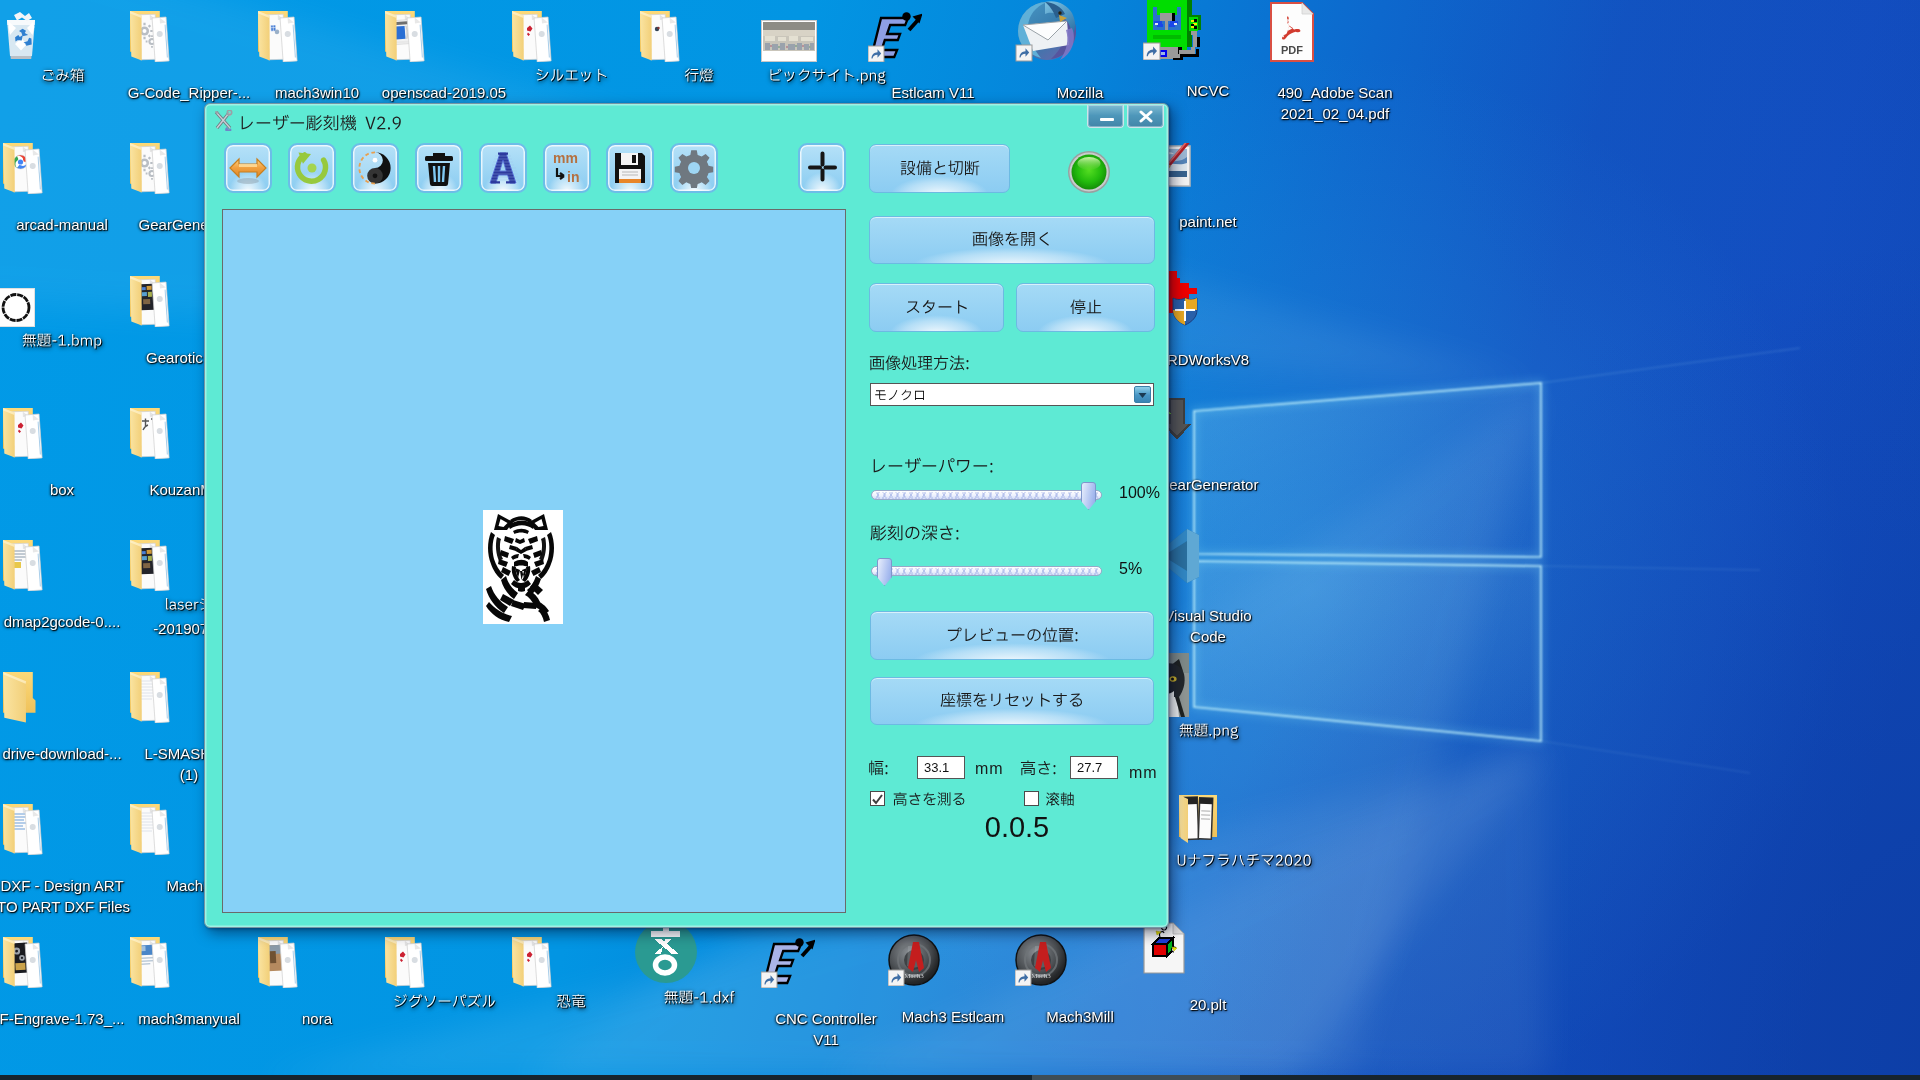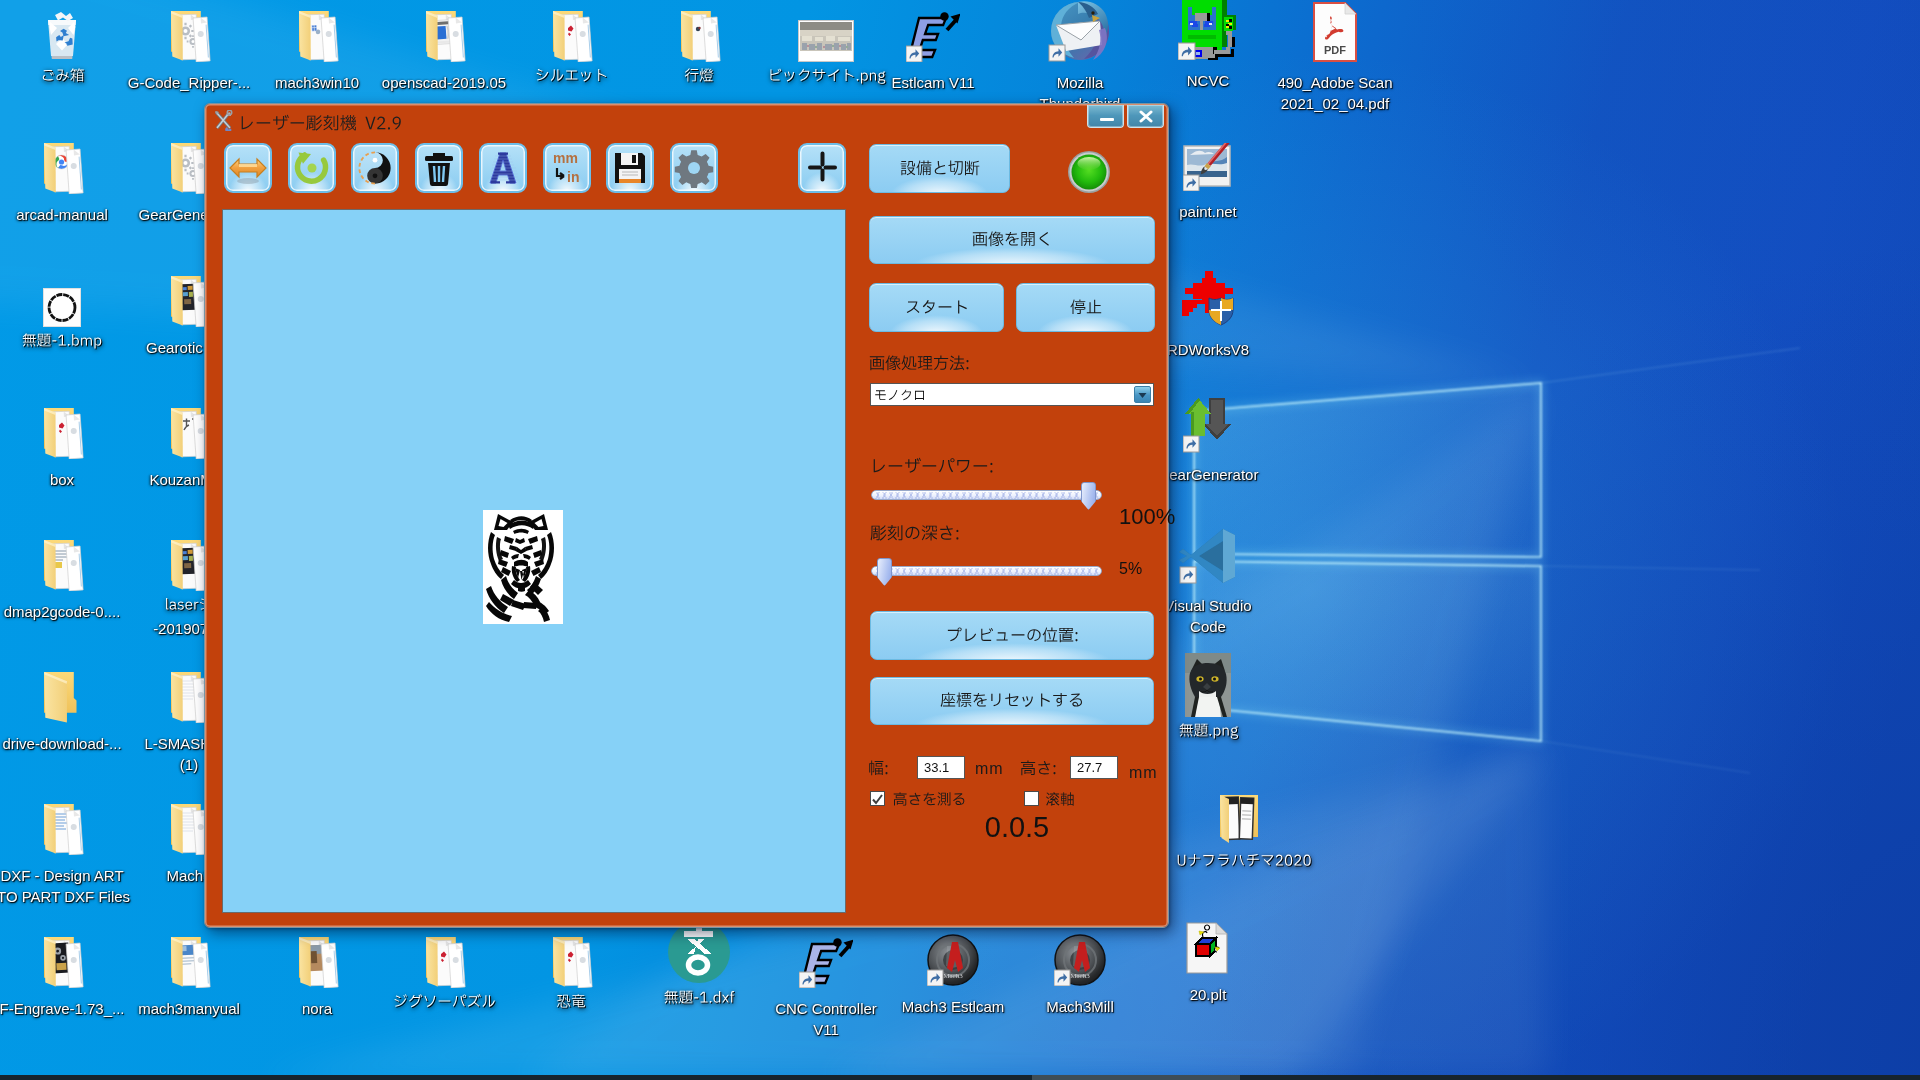--- a/index.html
+++ b/index.html
@@ -1,22 +1,22 @@
 <!DOCTYPE html>
 <html><head><meta charset="utf-8"><title>d</title><style>
 *{margin:0;padding:0;box-sizing:border-box}
 html,body{width:1920px;height:1080px;overflow:hidden}
 body{font-family:"Liberation Sans",sans-serif;position:relative;background:#0d47ae}
 #bg{position:absolute;left:0;top:0}
 .ic{position:absolute;width:130px;text-align:center;color:#fff}
-.ic .g{display:flex;justify-content:center;align-items:flex-end;height:56px}
-.lbl{font-size:15px;line-height:21px;margin-top:10px;white-space:nowrap;
+.ic .g{display:flex;justify-content:flex-start;align-items:flex-end;height:56px}
+.lbl{font-size:15px;line-height:21px;margin-top:20px;white-space:nowrap;
  text-shadow:1px 1px 1px rgba(0,0,0,.95),0 1px 3px rgba(0,0,0,.8),-1px 0 2px rgba(0,0,0,.45)}
 .lblsvg{filter:drop-shadow(1px 1px 0.6px rgba(0,0,0,.95)) drop-shadow(0 1px 2px rgba(0,0,0,.7));margin-top:3px}
-#win{position:absolute;left:204px;top:103px;width:965px;height:825px;background:#c2410c;
+#win{position:absolute;left:204px;top:103px;width:965px;height:825px;background:#5eead4;
  border:1px solid #7795a4;border-radius:6px;box-shadow:inset 0 0 0 1.5px rgba(255,255,255,.4),4px 5px 14px rgba(0,10,40,.5),1px 1px 3px rgba(0,10,40,.35)}
 .tbtn{position:absolute;width:48px;height:50px;border-radius:9px;border:2px solid #6cbde8;
  background:radial-gradient(ellipse 62% 58% at 50% 100%,rgba(255,255,255,.9) 0%,rgba(255,255,255,.3) 50%,rgba(255,255,255,0) 70%),linear-gradient(#b5e1f8,#8accf1);
  box-shadow:inset 0 0 0 1.5px rgba(255,255,255,.75)}
 .pbtn{position:absolute;border-radius:7px;border:1.5px solid #6cbae2;
  background:radial-gradient(ellipse 55% 62% at 50% 106%,rgba(255,255,255,.9) 0%,rgba(255,255,255,.34) 45%,rgba(255,255,255,0) 64%),linear-gradient(#a5daf6,#8cccf2);
  box-shadow:inset 0 1px 0 rgba(255,255,255,.6);display:flex;align-items:center;justify-content:center}
 .winbtn{position:absolute;top:1px;width:37px;height:23px;border:1px solid #cfe3ea;border-top:none;
  background:linear-gradient(#7fbcd2,#4e97ba 48%,#4285a8);border-radius:0 0 4px 4px;
  box-shadow:inset 0 0 0 1px rgba(255,255,255,.35)}
@@ -1473,21 +1473,21 @@
         </svg></div>
     </div>
     <div style="position:absolute;left:665px;top:350px"><svg class="" style="" width="124" height="26" viewBox="0 0 124.2 25.5">
         <path d="M3.7 18.0V5.0H4.9V16.7Q7.8 16.4 10.2 14.7Q12.6 13.0 14.1 10.2L15.0 10.9Q13.4 13.9 10.8 15.7Q8.2 17.6 4.9 18.0Z M32.3 12.2H18.7V10.9H32.3Z M49.8 3.5Q50.5 4.9 51.0 6.4L50.1 6.7Q49.5 5.0 48.9 3.8ZM48.1 7.3Q47.6 5.9 46.9 4.4L47.9 4.0Q48.7 5.7 49.0 7.0ZM46.3 4.8V8.2H49.6V9.3H46.3V10.8Q46.3 14.1 44.8 15.9Q43.3 17.7 40.1 18.6L39.6 17.5Q41.6 16.9 42.8 16.1Q44.0 15.3 44.5 14.0Q45.1 12.8 45.1 10.8V9.3H39.5V13.4H38.3V9.3H35.1V8.2H38.3V4.9H39.5V8.2H45.1V4.8Z M66.3 12.2H52.7V10.9H66.3Z M80.5 6.0Q80.5 5.1 81.0 4.5Q81.6 3.9 82.6 3.9Q83.5 3.9 84.1 4.5Q84.7 5.1 84.7 6.0Q84.7 6.9 84.1 7.5Q83.5 8.0 82.6 8.0Q81.6 8.0 81.0 7.5Q80.5 6.9 80.5 6.0ZM83.8 6.1V5.9Q83.8 5.4 83.5 5.1Q83.1 4.8 82.6 4.8Q82.0 4.8 81.7 5.1Q81.4 5.4 81.4 5.9V6.1Q81.4 6.6 81.7 6.9Q82.0 7.2 82.6 7.2Q83.1 7.2 83.5 6.9Q83.8 6.6 83.8 6.1ZM69.1 17.3Q70.9 14.9 71.8 12.2Q72.7 9.5 73.0 5.7L74.2 5.8Q73.9 9.7 73.0 12.6Q72.0 15.5 70.2 18.0ZM79.4 5.7Q79.6 9.4 80.5 12.1Q81.5 14.8 83.2 17.3L82.1 18.0Q80.3 15.4 79.3 12.5Q78.4 9.7 78.1 5.8Z M87.4 5.8H99.5Q99.5 9.3 98.6 11.7Q97.8 14.1 96.0 15.7Q94.1 17.3 91.2 18.2L90.6 17.1Q93.3 16.3 94.9 15.0Q96.5 13.7 97.3 11.7Q98.0 9.8 98.2 7.0H88.6V11.3H87.4Z M117.3 12.2H103.7V10.9H117.3Z M120.6 9.8V9.6Q120.6 9.1 120.8 8.9Q121.1 8.6 121.6 8.6Q122.1 8.6 122.4 8.9Q122.6 9.1 122.6 9.6V9.8Q122.6 10.3 122.4 10.5Q122.1 10.8 121.6 10.8Q121.1 10.8 120.8 10.5Q120.6 10.3 120.6 9.8ZM120.6 17.2V17.0Q120.6 16.6 120.8 16.3Q121.1 16.0 121.6 16.0Q122.1 16.0 122.4 16.3Q122.6 16.6 122.6 17.0V17.2Q122.6 17.7 122.4 18.0Q122.1 18.2 121.6 18.2Q121.1 18.2 120.8 18.0Q120.6 17.7 120.6 17.2Z" fill="#1a1a1a"></path>
       </svg></div>
 <div style="position:absolute;left:666px;top:386px;width:231px;height:10px;border-radius:5px;border:1px solid #98a8c8;
  background:repeating-linear-gradient(115deg,rgba(140,158,225,0.38) 0 1.8px,rgba(255,255,255,0) 1.8px 6px),repeating-linear-gradient(65deg,rgba(140,158,225,0.30) 0 1.8px,rgba(255,255,255,0) 1.8px 6px),linear-gradient(#ffffff,#eef2fd 55%,#d4ddf6);box-shadow:inset 0 1px 1px #fff"></div>
 <div style="position:absolute;left:876px;top:378px;width:15px;height:28px;
  background:linear-gradient(100deg,#e8eefc,#aabef0 70%,#93aae8);border:1px solid #7f96cc;border-radius:3px 3px 1px 1px;
  clip-path:polygon(0 0,100% 0,100% 68%,50% 100%,0 68%)"></div>
-<div style="position:absolute;left:914px;top:400px;font-size:22px;color:#111">100%</div>
+<div style="position:absolute;left:914px;top:380px;font-size:16px;color:#111">100%</div>
     <div style="position:absolute;left:665px;top:417px"><svg class="" style="" width="90" height="26" viewBox="0 0 90.2 25.5">
         <path d="M15.7 4.5Q14.8 5.8 13.5 7.0Q12.2 8.1 10.8 8.9L10.2 7.9Q11.6 7.2 12.8 6.1Q14.0 5.1 14.8 3.9ZM1.5 4.4H9.6V17.9Q9.6 18.4 9.4 18.7Q9.1 18.9 8.6 18.9H6.6L6.3 17.9H8.6V5.3H2.5V10.1Q2.5 13.6 2.3 15.6Q2.1 17.6 1.5 19.2L0.6 18.2Q1.1 16.8 1.3 15.1Q1.5 13.3 1.5 10.1ZM3.1 10.9V10.1H5.0V8.3H3.2V7.5H5.0V6.0H6.0V7.5H7.9V8.3H6.0V10.1H8.0V10.9ZM16.0 8.9Q15.1 10.3 13.7 11.6Q12.3 12.9 10.8 13.8L10.2 12.8Q11.6 12.0 12.9 10.8Q14.2 9.6 15.2 8.3ZM3.4 12.1H7.6V16.5H4.4V17.7H3.4ZM16.4 13.6Q15.4 15.2 13.8 16.8Q12.2 18.4 10.5 19.4L9.8 18.4Q11.5 17.4 13.0 16.0Q14.5 14.5 15.5 13.0ZM4.4 15.7H6.6V13.0H4.4Z M17.8 14.1Q19.6 13.3 21.0 12.0Q19.9 10.7 18.1 9.1L18.8 8.3L19.6 9.0Q20.8 7.7 21.5 6.5H17.8V5.5H21.5V3.8H22.6V5.5H26.5V6.5H22.6Q22.2 7.3 21.6 8.1Q21.0 9.0 20.3 9.8Q21.2 10.6 21.8 11.3Q23.3 9.7 24.4 7.5L25.3 8.1Q24.0 10.4 22.4 12.2Q20.7 13.9 18.3 15.0ZM31.4 4.0H32.5V17.7Q32.5 18.4 32.2 18.7Q31.9 19.0 31.3 19.0H28.7L28.4 17.9H31.4ZM27.8 4.9H28.8V15.8H27.8ZM23.8 15.3Q24.0 15.2 24.1 15.2Q24.3 15.2 24.5 15.4L27.0 18.2L26.2 19.0L23.4 15.9Q23.3 15.7 23.2 15.7Q23.2 15.7 23.1 15.8Q21.1 17.7 18.2 19.1L17.7 18.1Q20.5 16.8 22.4 15.0Q24.3 13.3 25.9 10.6L26.7 11.3Q25.2 13.7 23.5 15.4L23.6 15.5Z M49.5 11.6Q49.5 14.4 47.9 16.0Q46.2 17.6 43.1 18.0L42.8 16.9Q45.6 16.5 46.9 15.2Q48.3 14.0 48.3 11.7Q48.3 9.5 46.9 8.2Q45.6 6.9 43.4 6.7Q42.8 11.9 41.7 14.4Q40.6 16.8 38.8 16.8Q37.9 16.8 37.2 16.3Q36.4 15.8 36.0 14.9Q35.5 13.9 35.5 12.6Q35.5 10.5 36.4 8.9Q37.4 7.3 39.0 6.4Q40.7 5.5 42.8 5.5Q44.7 5.5 46.2 6.3Q47.8 7.1 48.6 8.4Q49.5 9.8 49.5 11.6ZM42.1 6.7Q40.6 6.8 39.3 7.6Q38.1 8.3 37.4 9.6Q36.7 10.9 36.7 12.6Q36.7 13.5 37.0 14.2Q37.3 14.9 37.7 15.2Q38.2 15.6 38.8 15.6Q39.9 15.6 40.8 13.4Q41.6 11.2 42.1 6.7Z M55.3 6.7Q53.7 5.4 52.4 4.7L53.0 3.9Q54.4 4.7 55.8 5.9ZM56.1 10.0Q57.3 9.5 58.0 8.9Q58.8 8.2 59.1 7.4Q59.4 6.5 59.4 5.3H57.2V7.2H56.2V4.4H66.8V7.2H65.8V5.3H63.3V8.7Q63.3 9.0 63.4 9.1Q63.5 9.3 63.9 9.3H66.2V7.8L67.1 8.0V9.2Q67.1 9.7 66.9 9.9Q66.6 10.2 66.1 10.2H63.5Q62.8 10.2 62.6 9.9Q62.3 9.6 62.3 8.9V5.3H60.5Q60.4 7.4 59.5 8.7Q58.6 10.0 56.6 10.9ZM54.8 11.0Q53.3 9.7 51.7 8.7L52.3 7.9Q53.1 8.4 53.9 9.0Q54.8 9.6 55.5 10.2ZM62.2 13.2Q62.8 14.3 64.2 15.3Q65.5 16.4 67.3 17.3L66.8 18.3Q64.7 17.1 63.3 15.9Q62.0 14.7 61.8 13.5H61.7V19.3H60.7V13.5H60.6Q60.5 14.8 59.2 16.0Q58.0 17.2 55.9 18.3L55.4 17.4Q57.2 16.4 58.5 15.4Q59.7 14.3 60.3 13.2H55.8V12.3H60.7V10.4H61.8V12.3H67.0V13.2ZM55.4 13.3Q55.0 14.7 54.3 16.3Q53.6 17.9 52.7 19.1L51.9 18.4Q53.4 16.2 54.4 12.9Z M72.3 15.1Q72.3 16.3 73.4 16.8Q74.5 17.3 76.9 17.3Q78.0 17.3 79.2 17.2Q80.4 17.1 81.3 16.9L81.5 18.0Q80.6 18.2 79.3 18.4Q78.0 18.5 76.8 18.5Q73.8 18.5 72.4 17.6Q71.1 16.8 71.1 15.1Q71.1 13.5 72.2 12.6Q73.4 11.7 75.5 11.7Q76.9 11.7 78.0 12.2Q79.2 12.6 80.1 13.5L80.2 13.4Q79.0 11.3 77.8 8.6Q75.0 8.8 70.4 8.8V7.6Q74.6 7.6 77.3 7.5Q76.8 6.1 76.3 4.6L77.4 4.3Q77.9 5.6 78.6 7.4Q80.5 7.2 82.8 6.9L83.0 8.0Q81.0 8.3 79.0 8.5Q80.3 11.3 81.8 13.8L80.8 14.4Q78.7 12.9 75.6 12.9Q74.0 12.9 73.2 13.4Q72.3 14.0 72.3 15.1Z M86.6 9.8V9.6Q86.6 9.1 86.8 8.9Q87.1 8.6 87.6 8.6Q88.1 8.6 88.4 8.9Q88.6 9.1 88.6 9.6V9.8Q88.6 10.3 88.4 10.5Q88.1 10.8 87.6 10.8Q87.1 10.8 86.8 10.5Q86.6 10.3 86.6 9.8ZM86.6 17.2V17.0Q86.6 16.6 86.8 16.3Q87.1 16.0 87.6 16.0Q88.1 16.0 88.4 16.3Q88.6 16.6 88.6 17.0V17.2Q88.6 17.7 88.4 18.0Q88.1 18.2 87.6 18.2Q87.1 18.2 86.8 18.0Q86.6 17.7 86.6 17.2Z" fill="#1a1a1a"></path>
       </svg></div>
 <div style="position:absolute;left:666px;top:462px;width:231px;height:10px;border-radius:5px;border:1px solid #98a8c8;
  background:repeating-linear-gradient(115deg,rgba(140,158,225,0.38) 0 1.8px,rgba(255,255,255,0) 1.8px 6px),repeating-linear-gradient(65deg,rgba(140,158,225,0.30) 0 1.8px,rgba(255,255,255,0) 1.8px 6px),linear-gradient(#ffffff,#eef2fd 55%,#d4ddf6);box-shadow:inset 0 1px 1px #fff"></div>
 <div style="position:absolute;left:672px;top:454px;width:15px;height:28px;
  background:linear-gradient(100deg,#e8eefc,#aabef0 70%,#93aae8);border:1px solid #7f96cc;border-radius:3px 3px 1px 1px;
  clip-path:polygon(0 0,100% 0,100% 68%,50% 100%,0 68%)"></div>
 <div style="position:absolute;left:914px;top:456px;font-size:16px;color:#111">5%</div>
     <div class="pbtn" style="left:665px;top:507px;width:284px;height:49px">

